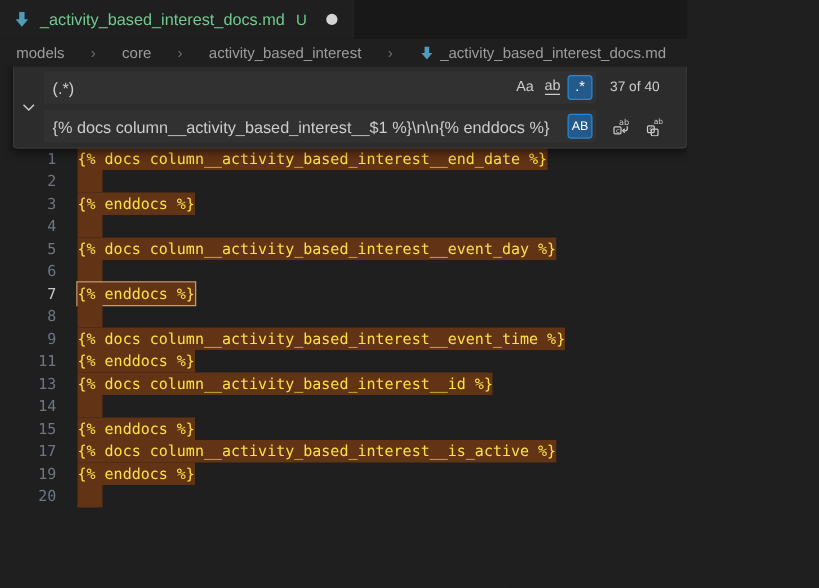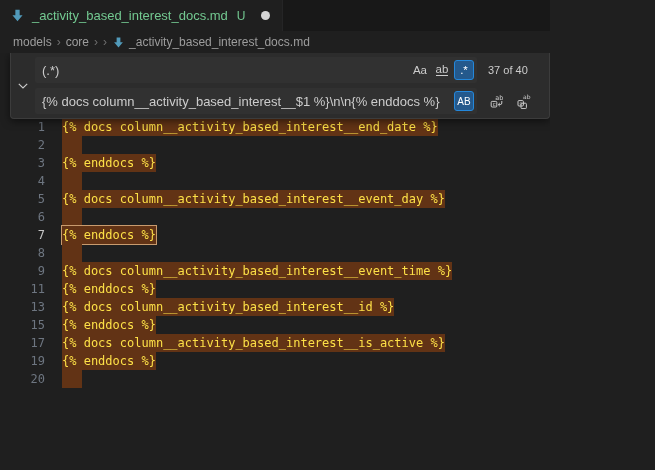--- a/index.html
+++ b/index.html
@@ -15,21 +15,21 @@
   
   .tab-bar { height:31px; background:var(--tabbar-bg,#181818); display:flex; align-items:stretch; flex:none; }
   .tab { display:flex; align-items:center; gap:7px; padding:0 12px 0 10px;
          background:var(--editor-bg,#1f1f1f); border-right:1px solid #252526; cursor:pointer; }
   .tab-label { color:var(--file-green,#73c991); font-size:13px; }
   .git-badge { color:var(--file-green,#73c991); font-size:12px; margin-left:2px; }
   .dirty-dot { width:9px; height:9px; border-radius:50%; background:#d4d4d4; margin-left:8px; }
 
   
   .breadcrumb { height:22px; background:var(--editor-bg,#1f1f1f); display:flex; align-items:center;
-                padding-left:13px; font-size:12px; color:#9d9d9d; gap:5px; flex:none; }
+                padding-left:13px; font-size:12px; color:#9d9d9d; gap:21px; flex:none; }
   .crumb { cursor:pointer; white-space:nowrap; }
   .crumb-sep { color:#6e6e6e; font-size:12px; }
   .crumb-file { display:flex; align-items:center; gap:4px; }
 
   
   .editor { position:relative; flex:1; background:var(--editor-bg,#1f1f1f); overflow:hidden; }
 
   
   .find-widget { position:absolute; top:0; left:10px; right:0; z-index:5;
     background:var(--widget-bg,#2c2c2c); border:1px solid #3c3c3c; border-top:none;
@@ -83,20 +83,21 @@
       <span class="git-badge">U</span>
       <span class="dirty-dot"></span>
     </div>
   </div>
 
   <div class="breadcrumb">
     <span class="crumb">models</span>
     <span class="crumb-sep">›</span>
     <span class="crumb">core</span>
     <span class="crumb-sep">›</span>
+    <span class="crumb">activity_based_interest</span>
     <span class="crumb-sep">›</span>
     <span class="crumb crumb-file">
       <span>
         <svg width="13" height="13" viewBox="0 0 16 16">
             <path d="M8 14.2 2.6 7.8h3.1V1.8h4.6v6h3.1z" fill="#519aba"></path>
           </svg>
       </span>
       <span>_activity_based_interest_docs.md</span>
     </span>
   </div>
@@ -187,20 +188,21 @@
           <div class="code-line"><span class="ln">2</span><span class="lc"><span class="match empty"></span></span></div>
           <div class="code-line"><span class="ln">3</span><span class="lc"><span class="match">{% enddocs %}</span></span></div>
           <div class="code-line"><span class="ln">4</span><span class="lc"><span class="match empty"></span></span></div>
           <div class="code-line"><span class="ln">5</span><span class="lc"><span class="match">{% docs column__activity_based_interest__event_day %}</span></span></div>
           <div class="code-line"><span class="ln">6</span><span class="lc"><span class="match empty"></span></span></div>
           <div class="code-line"><span class="ln current">7</span><span class="lc"><span class="match current">{% enddocs %}</span></span></div>
           <div class="code-line"><span class="ln">8</span><span class="lc"><span class="match empty"></span></span></div>
           <div class="code-line"><span class="ln">9</span><span class="lc"><span class="match">{% docs column__activity_based_interest__event_time %}</span></span></div>
           <div class="code-line"><span class="ln">11</span><span class="lc"><span class="match">{% enddocs %}</span></span></div>
           <div class="code-line"><span class="ln">13</span><span class="lc"><span class="match">{% docs column__activity_based_interest__id %}</span></span></div>
+          <div class="code-line"><span class="ln">14</span><span class="lc"><span class="match empty"></span></span></div>
           <div class="code-line"><span class="ln">15</span><span class="lc"><span class="match">{% enddocs %}</span></span></div>
           <div class="code-line"><span class="ln">17</span><span class="lc"><span class="match">{% docs column__activity_based_interest__is_active %}</span></span></div>
           <div class="code-line"><span class="ln">19</span><span class="lc"><span class="match">{% enddocs %}</span></span></div>
           <div class="code-line"><span class="ln">20</span><span class="lc"><span class="match empty"></span></span></div>
         </div>
     </div>
 
   </div>
 </div>
 

